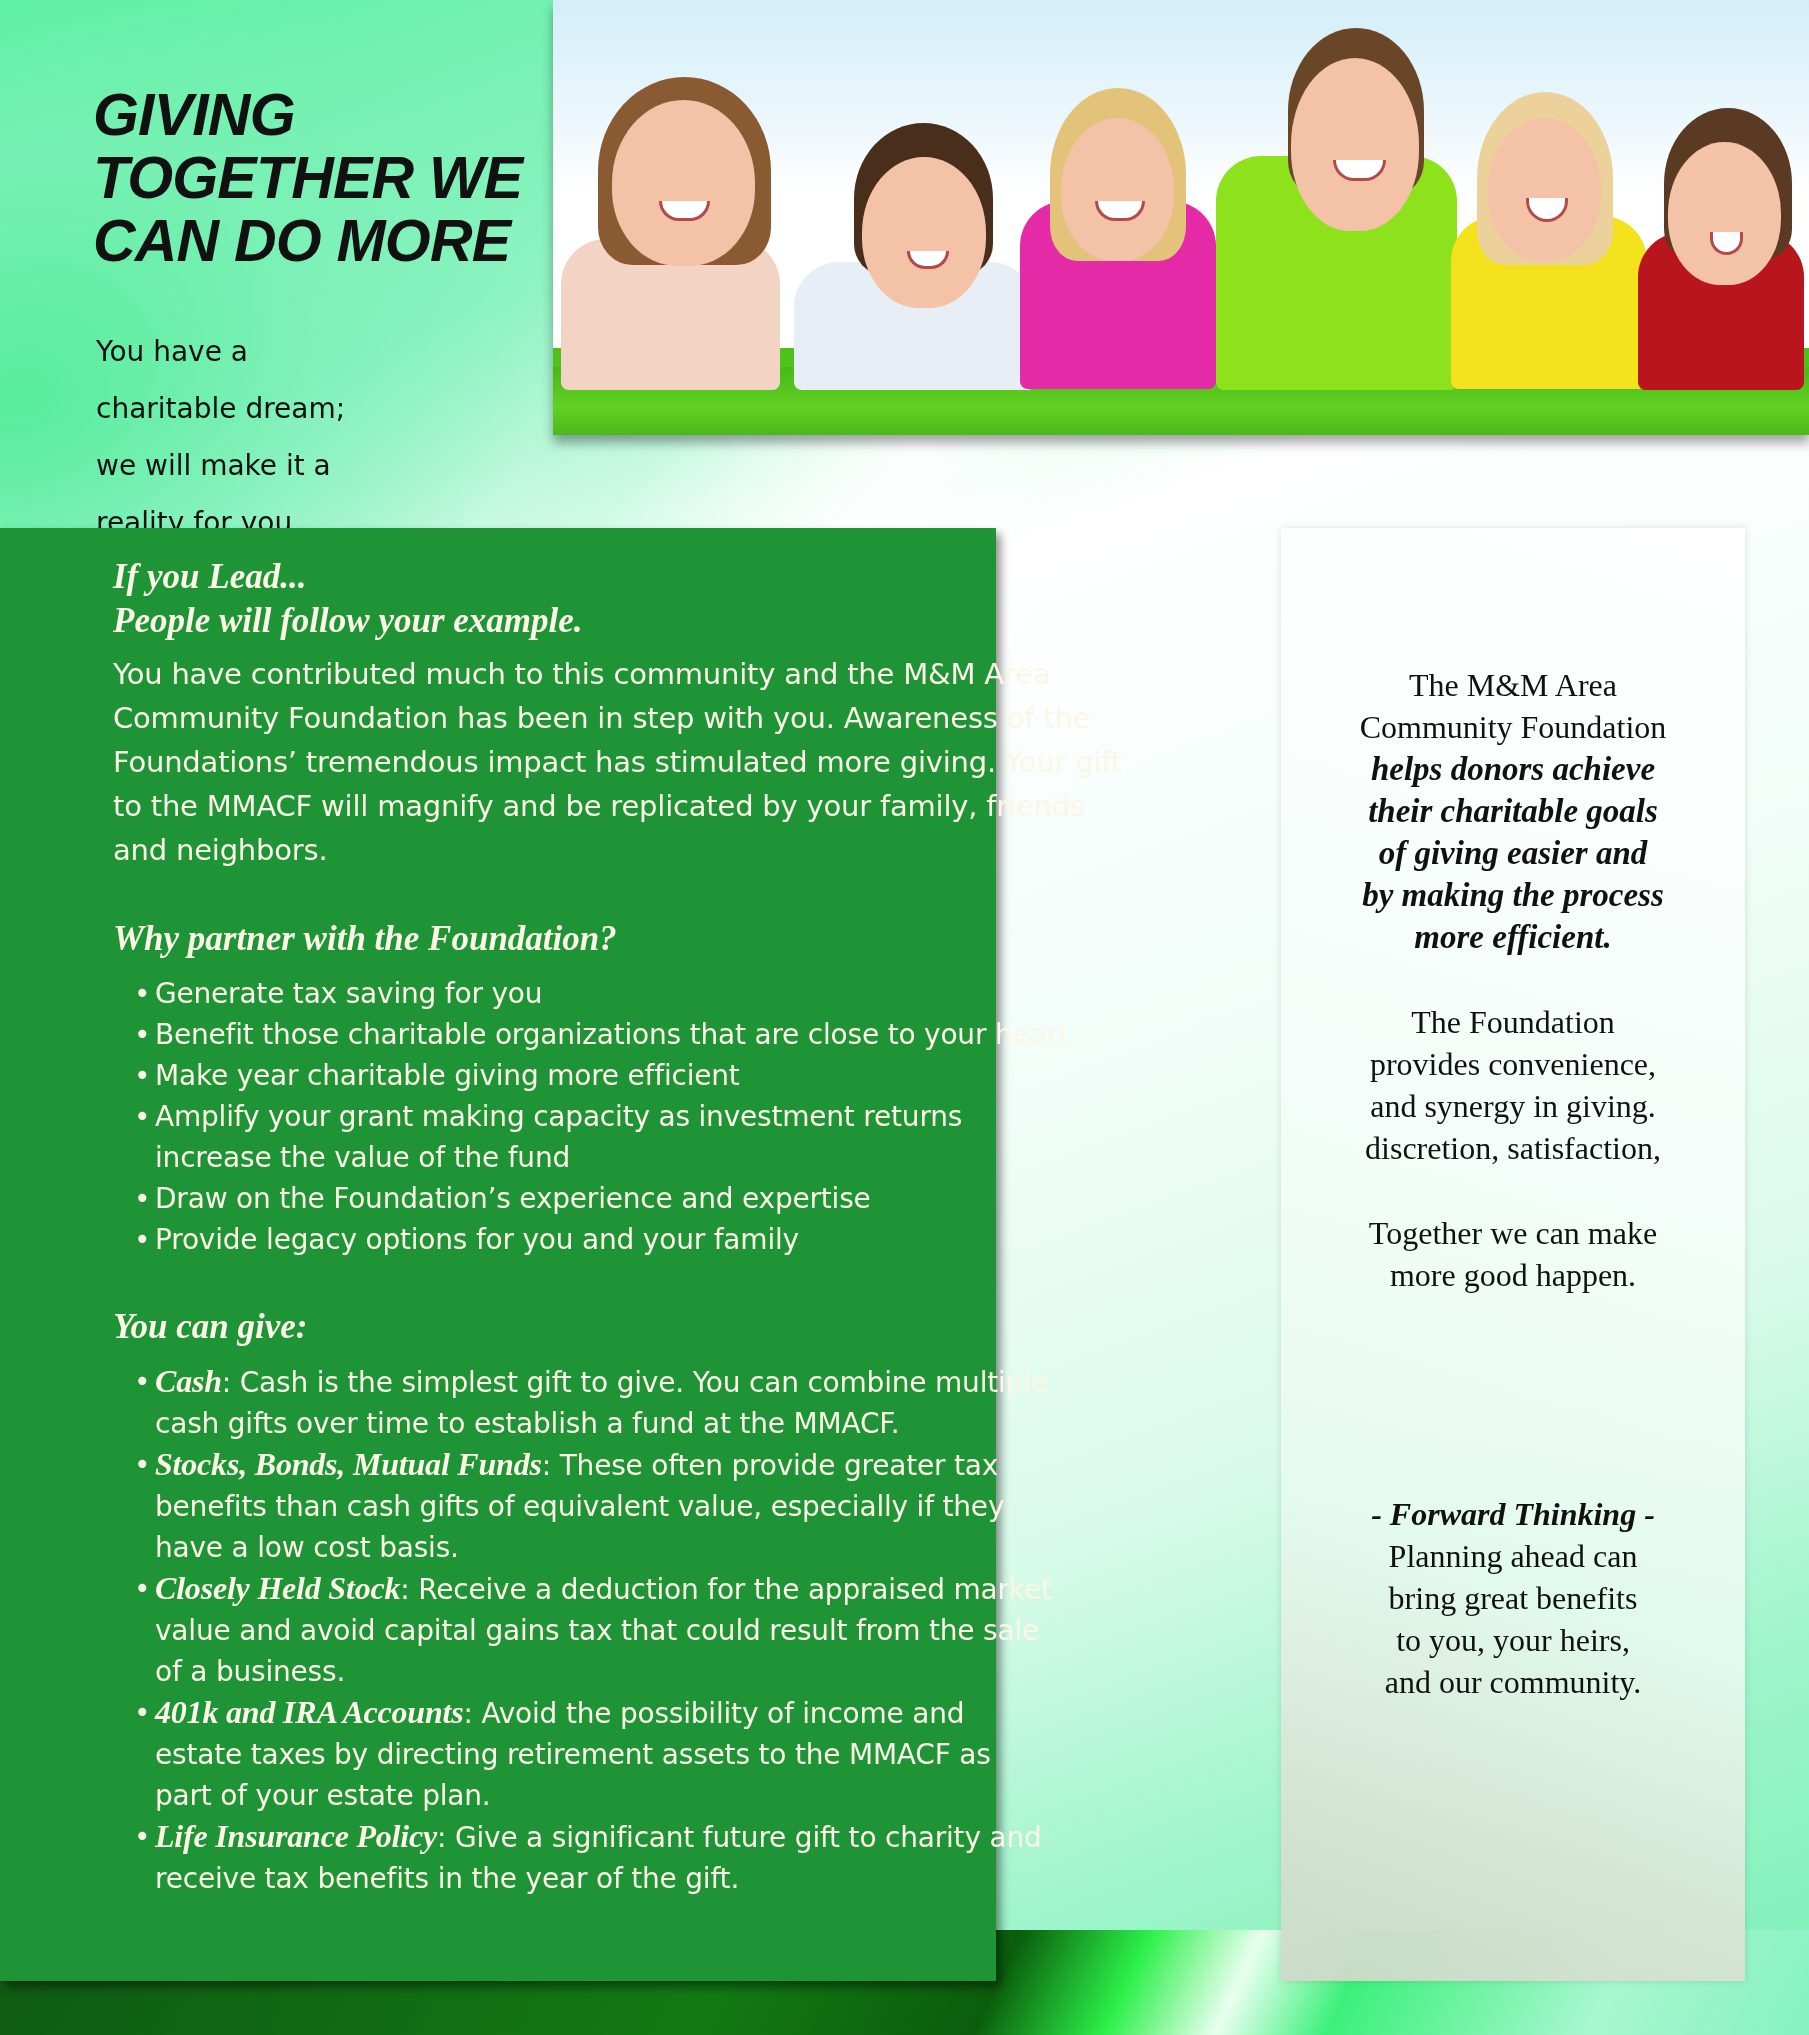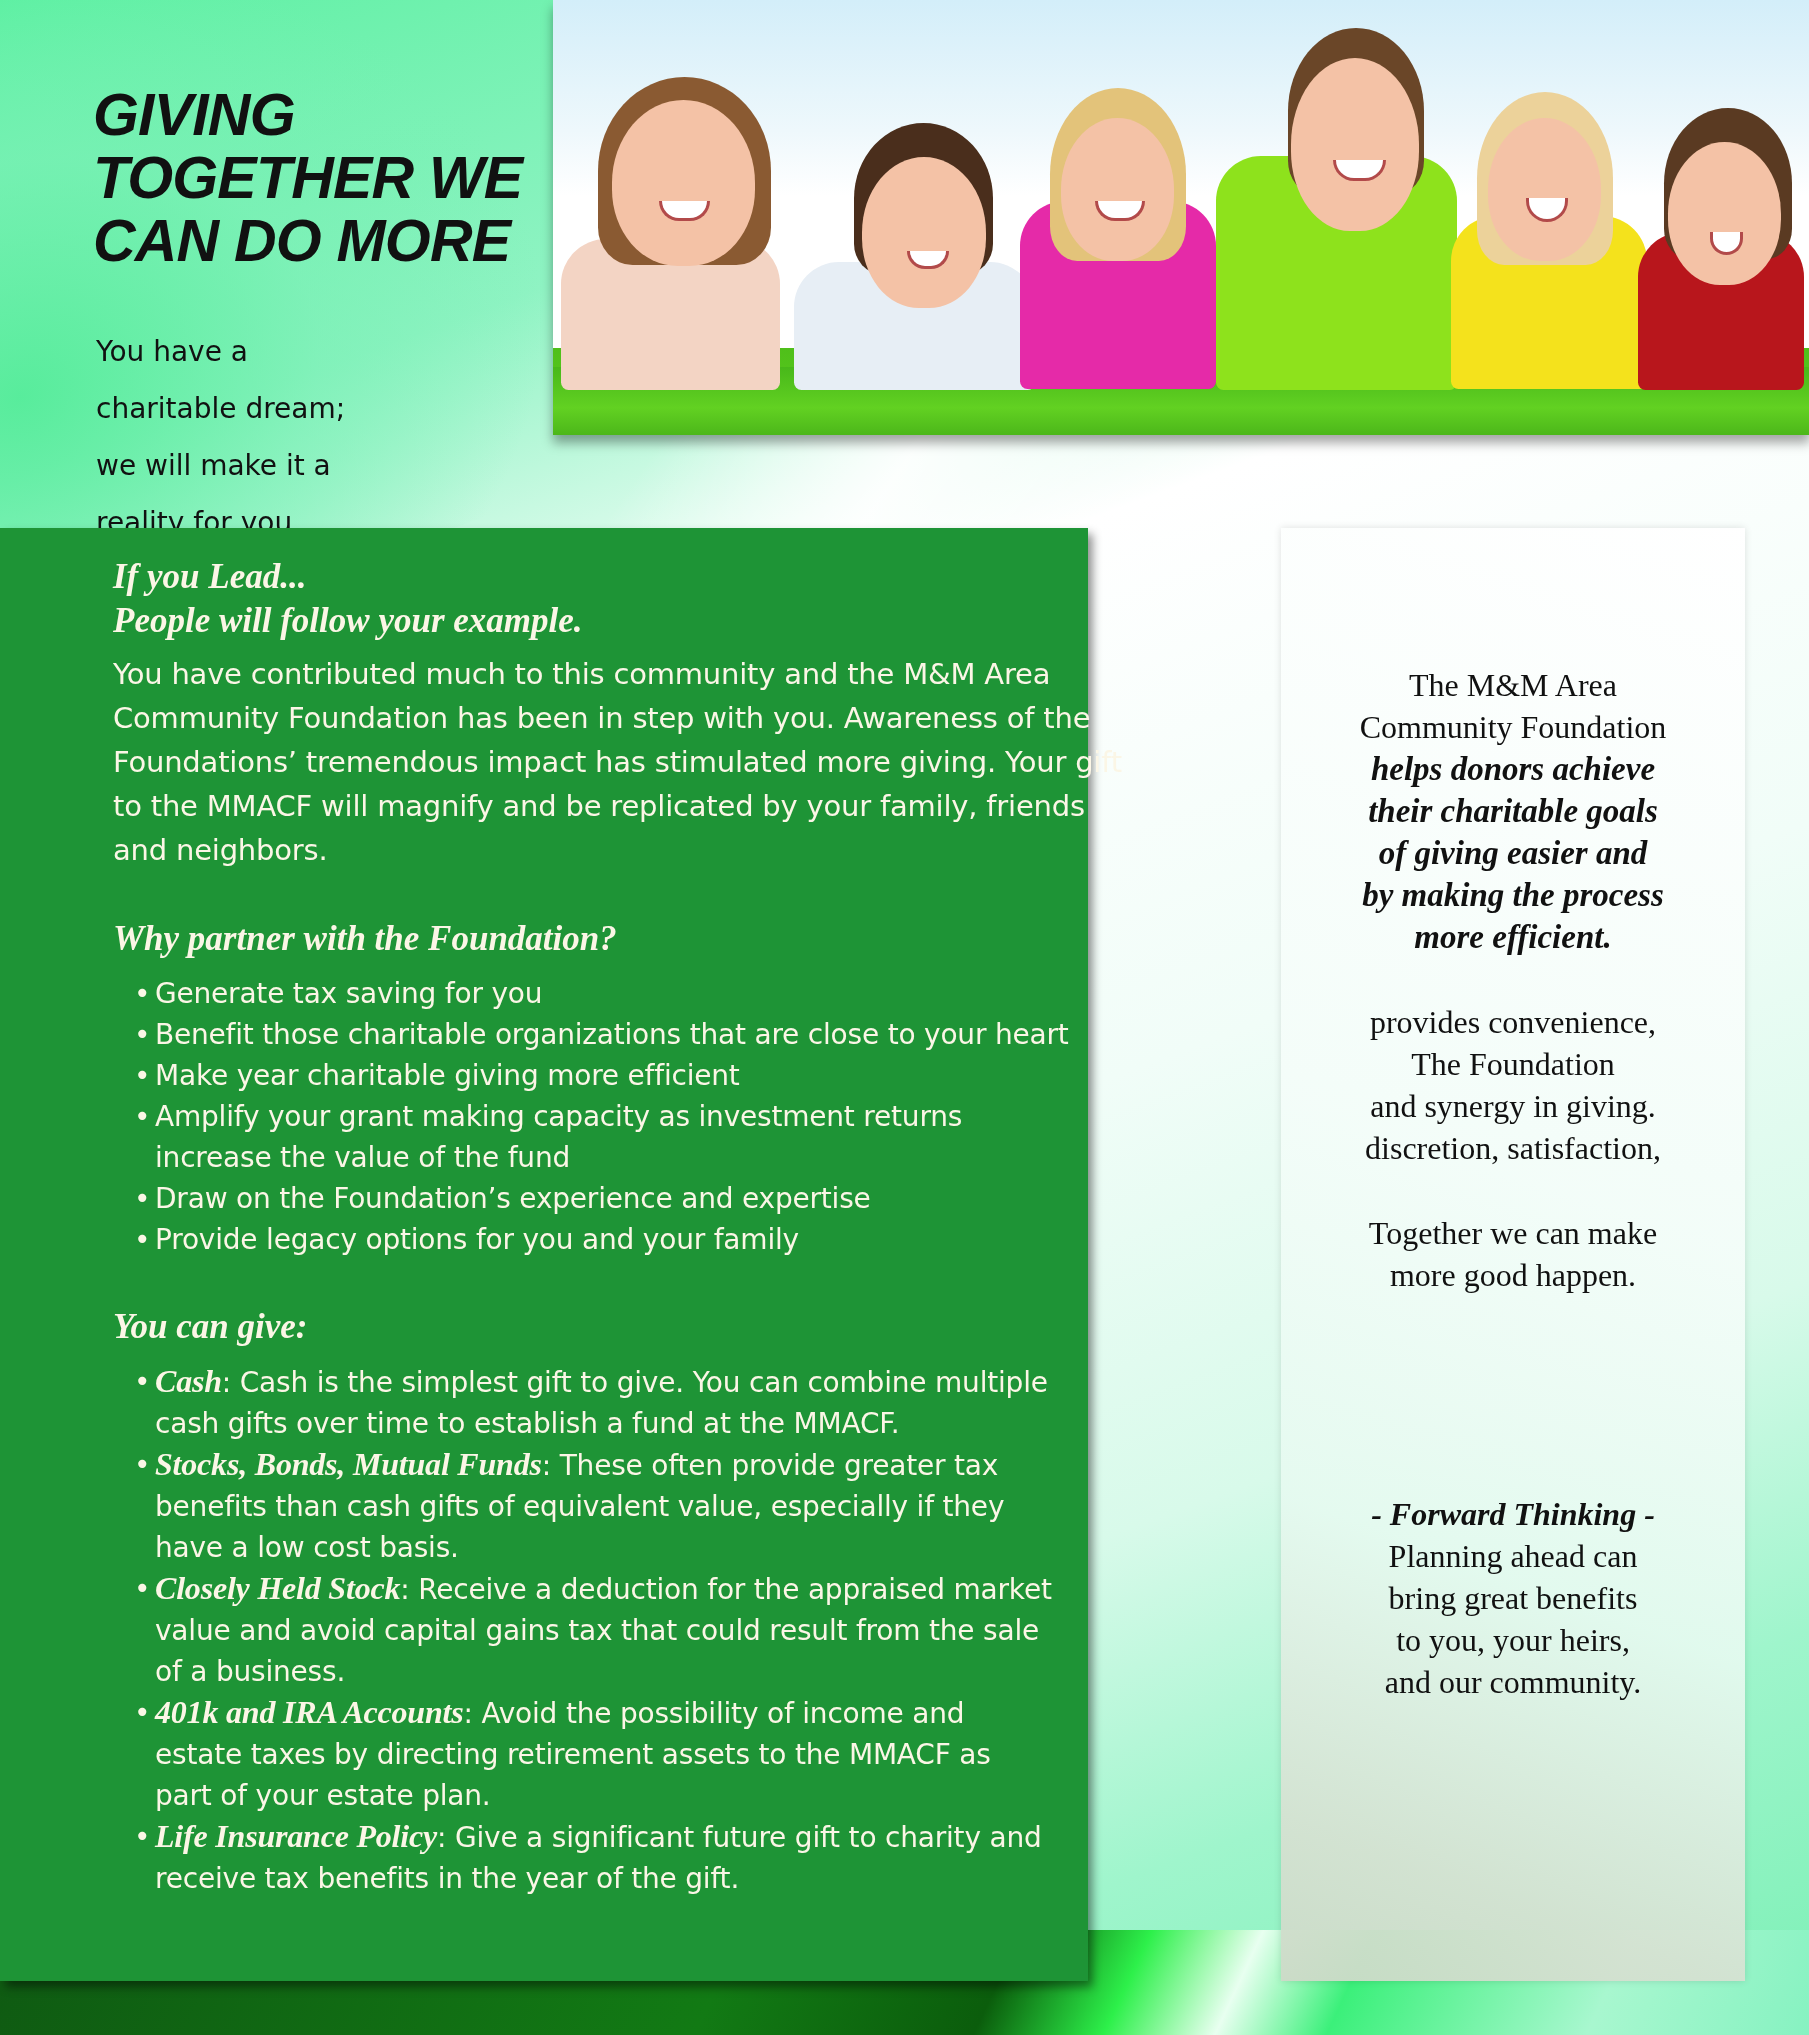--- a/index.html
+++ b/index.html
@@ -40,21 +40,21 @@
   .photo .grass {
     position: absolute; left: 0; bottom: 0; width: 100%; height: 68px;
     background: linear-gradient(180deg, #48b81a 0%, #62d122 60%, #4cb71a 100%);
   }
   .kid { position: absolute; bottom: 45px; }
   .kid .head { position: absolute; border-radius: 50% 50% 46% 46%; background: #f4c2a6; }
   .kid .hair { position: absolute; border-radius: 50% 50% 20% 20%; }
   .kid .body { position: absolute; border-radius: 45px 45px 7.5px 7.5px; }
   .kid .smile { position: absolute; background: #fff; border-radius: 0 0 22.6px 22.6px; border: 3px solid #b24a4a; border-top: none; }
   .green-box {
-    position: absolute; left: 0; top: 528px; width: 1088px; height: 1453px;
+    position: absolute; left: 0; top: 528px; width: 996px; height: 1453px;
     background: #1e9436; box-shadow: 4.5px 6px 9px rgba(0,0,0,0.45);
     color: #fbf6e6;
   }
   .gb-inner { position: absolute; left: 113px; top: 27px; width: 1010px; }
   .h-italic {
     font-family: "Liberation Serif", serif; font-style: italic; font-weight: 700;
     font-size: 35px; line-height: 44px; margin: 0;
   }
   .para {
     font-family: "DejaVu Sans", sans-serif; font-size: 29px; line-height: 44px; margin: 9px 0 16px 0;
@@ -177,22 +177,22 @@
     <p class="sb-em">
       <span>helps donors achieve</span>
       <span>their charitable goals</span>
       <span>of giving easier and</span>
       <span>by making the process</span>
       <span>more efficient.</span>
     </p>
   </div>
   <div class="sb-block" style="top:473px;">
     <p class="sb-plain">
+      <span>The Foundation</span>
       <span>provides convenience,</span>
-      <span>The Foundation</span>
       <span>and synergy in giving.</span>
       <span>discretion, satisfaction,</span>
     </p>
   </div>
   <div class="sb-block" style="top:684px;">
     <p class="sb-plain">
       <span>Together we can make</span>
       <span>more good happen.</span>
     </p>
   </div>

